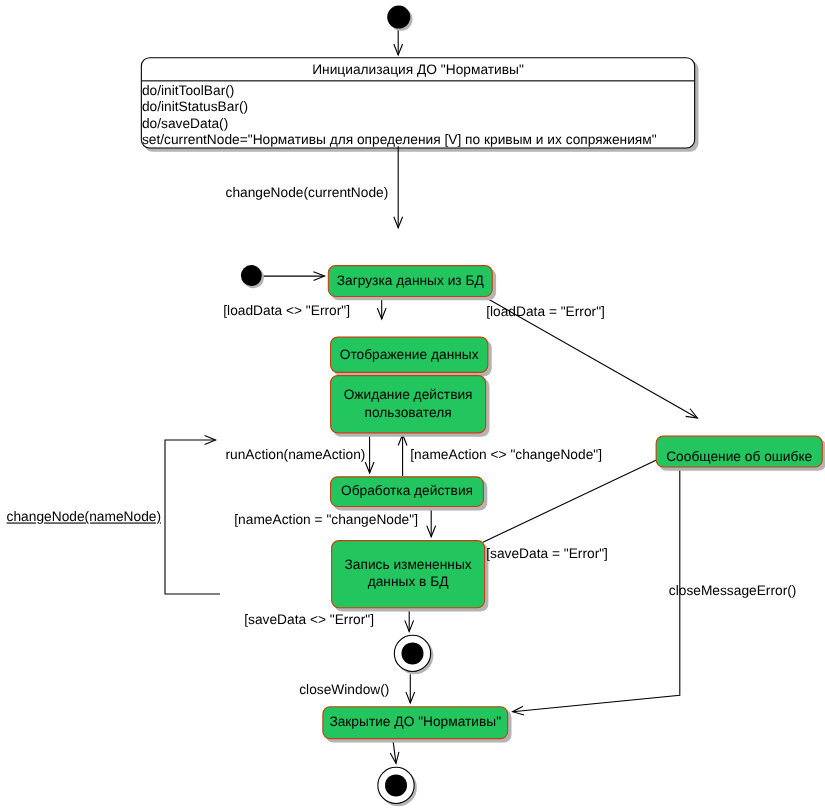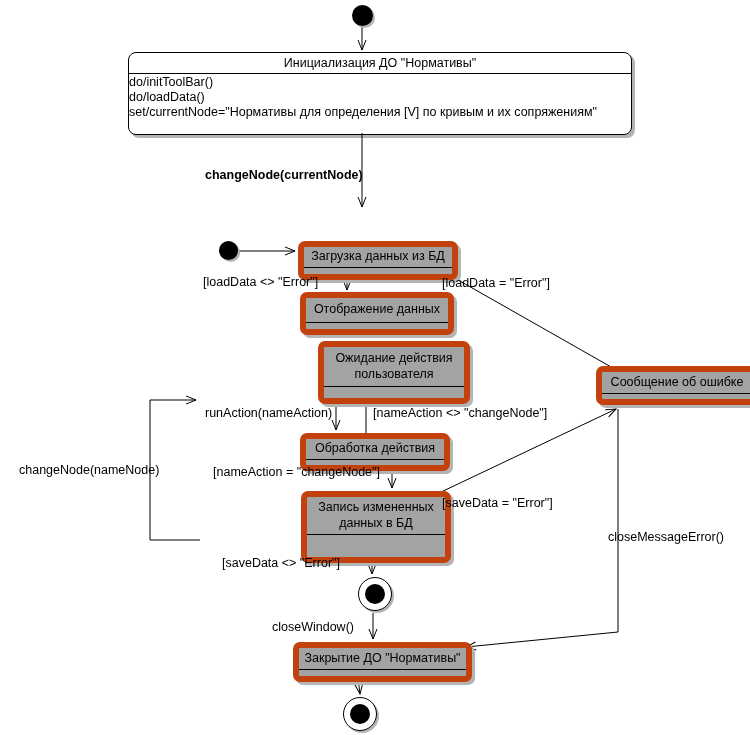--- a/index.html
+++ b/index.html
@@ -5,22 +5,22 @@
   html,body { margin:0; padding:0; background:#fff; }
   .canvas {
     position:relative; width:750px; height:735px; background:#fff;
     font-family:"Liberation Sans", sans-serif; color:#000; font-size:12.5px;
     overflow:hidden;
   }
   .wires { position:absolute; left:0; top:0; z-index:3; pointer-events:none; }
 
   
   .state {
-    position:absolute; background:#a3a3a3; border:6px solid #c2410c; border-radius:7px;
-    box-shadow:3px 3px 0 #b4b4b4; display:flex; flex-direction:column; z-index:4;
+    position:absolute; background:#22c55e; border:1px solid #c2410c; border-radius:7px;
+    box-shadow:3px 3px 0 #b4b4b4; display:flex; flex-direction:row; z-index:4;
   }
   .state .sname {
     flex:1; display:flex; align-items:center; justify-content:center;
     text-align:center; line-height:1.25; padding:0 3px; white-space:pre-line;
   }
   .state .comp { border-top:1px solid #000; border-radius:0 0 7px 7px; }
 
   
   .bigbox {
     position:absolute; background:#fff; border:1px solid #000; border-radius:8px;
@@ -48,21 +48,22 @@
 </style>
 </head>
 <body>
 
 <div class="canvas">
 
   <div class="bigbox" style="left:128px; top:52px; width:502px; height:81px;">
     <div class="btitle">Инициализация ДО "Нормативы"</div>
     <div class="actions">
       <div>do/initToolBar()</div>
-      <div>do/loadData()</div>
+      <div>do/initStatusBar()</div>
+      <div>do/saveData()</div>
       <div>set/currentNode="Нормативы для определения [V] по кривым и их сопряжениям"</div>
     </div>
   </div>
 
 
   <svg class="wires" width="750" height="735" viewBox="0 0 750 735">
     <defs>
       <marker id="arr" markerUnits="userSpaceOnUse" markerWidth="14" markerHeight="12" refX="11" refY="5" orient="auto">
         <path d="M1 1 L11 5 L1 9" fill="none" stroke="#000" stroke-width="1"></path>
       </marker>
@@ -93,55 +94,55 @@
   </div>
   <div class="final" style="left:343px; top:697px;">
     <div class="core"></div>
   </div>
 
   <div class="state" style="left:298px; top:241px; width:148px; height:27px;">
     <div class="sname">Загрузка данных из БД</div>
     <div class="comp" style="height:6px;"></div>
   </div>
 
-  <div class="state" style="left:300px; top:292px; width:142px; height:31px;justify-content:space-between;">
+  <div class="state" style="left:300px; top:306px; width:142px; height:31px;justify-content:space-between;">
     <div class="sname">Отображение данных</div>
     <div class="comp" style="height:6px;"></div>
   </div>
 
-  <div class="state" style="left:300px; top:341px; width:140px; height:51px;margin-left:18px;">
+  <div class="state" style="left:300px; top:341px; width:140px; height:51px;">
     <div class="sname">Ожидание действия пользователя</div>
     <div class="comp" style="height:11px;"></div>
   </div>
 
   <div class="state" style="left:301px; top:491px; width:138px; height:60px;">
     <div class="sname">Запись измененных данных в БД</div>
     <div class="comp" style="height:22px;"></div>
   </div>
 
   <div class="state" style="left:300px; top:433px; width:138px; height:26px;">
     <div class="sname">Обработка действия</div>
     <div class="comp" style="height:5px;"></div>
   </div>
 
-  <div class="state" style="left:596px; top:366px; width:150px; height:27px;">
+  <div class="state" style="left:596px; top:396px; width:150px; height:27px;align-items:flex-end;">
     <div class="sname">Сообщение об ошибке</div>
     <div class="comp" style="height:5px;"></div>
   </div>
 
   <div class="state" style="left:293px; top:642px; width:167px; height:28px;">
     <div class="sname">Закрытие ДО "Нормативы"</div>
     <div class="comp" style="height:6px;"></div>
   </div>
 
-  <div class="lbl" style="left:205px; top:168px;font-weight:bold;">changeNode(currentNode)</div>
+  <div class="lbl" style="left:205px; top:168px;">changeNode(currentNode)</div>
   <div class="lbl" style="left:203px; top:275px;">[loadData &lt;&gt; "Error"]</div>
   <div class="lbl" style="left:442px; top:276px;">[loadData = "Error"]</div>
   <div class="lbl" style="left:205px; top:406px;">runAction(nameAction)</div>
   <div class="lbl" style="left:373px; top:406px;">[nameAction &lt;&gt; "changeNode"]</div>
   <div class="lbl" style="left:213px; top:465px;">[nameAction = "changeNode"]</div>
   <div class="lbl" style="left:442px; top:496px;">[saveData = "Error"]</div>
   <div class="lbl" style="left:222px; top:556px;">[saveData &lt;&gt; "Error"]</div>
-  <div class="lbl" style="left:19px; top:463px;">changeNode(nameNode)</div>
+  <div class="lbl" style="left:6px; top:463px;text-decoration:underline;">changeNode(nameNode)</div>
   <div class="lbl" style="left:272px; top:620px;">closeWindow()</div>
   <div class="lbl" style="left:608px; top:530px;">closeMessageError()</div>
 
 </div>
 
 </body></html>

